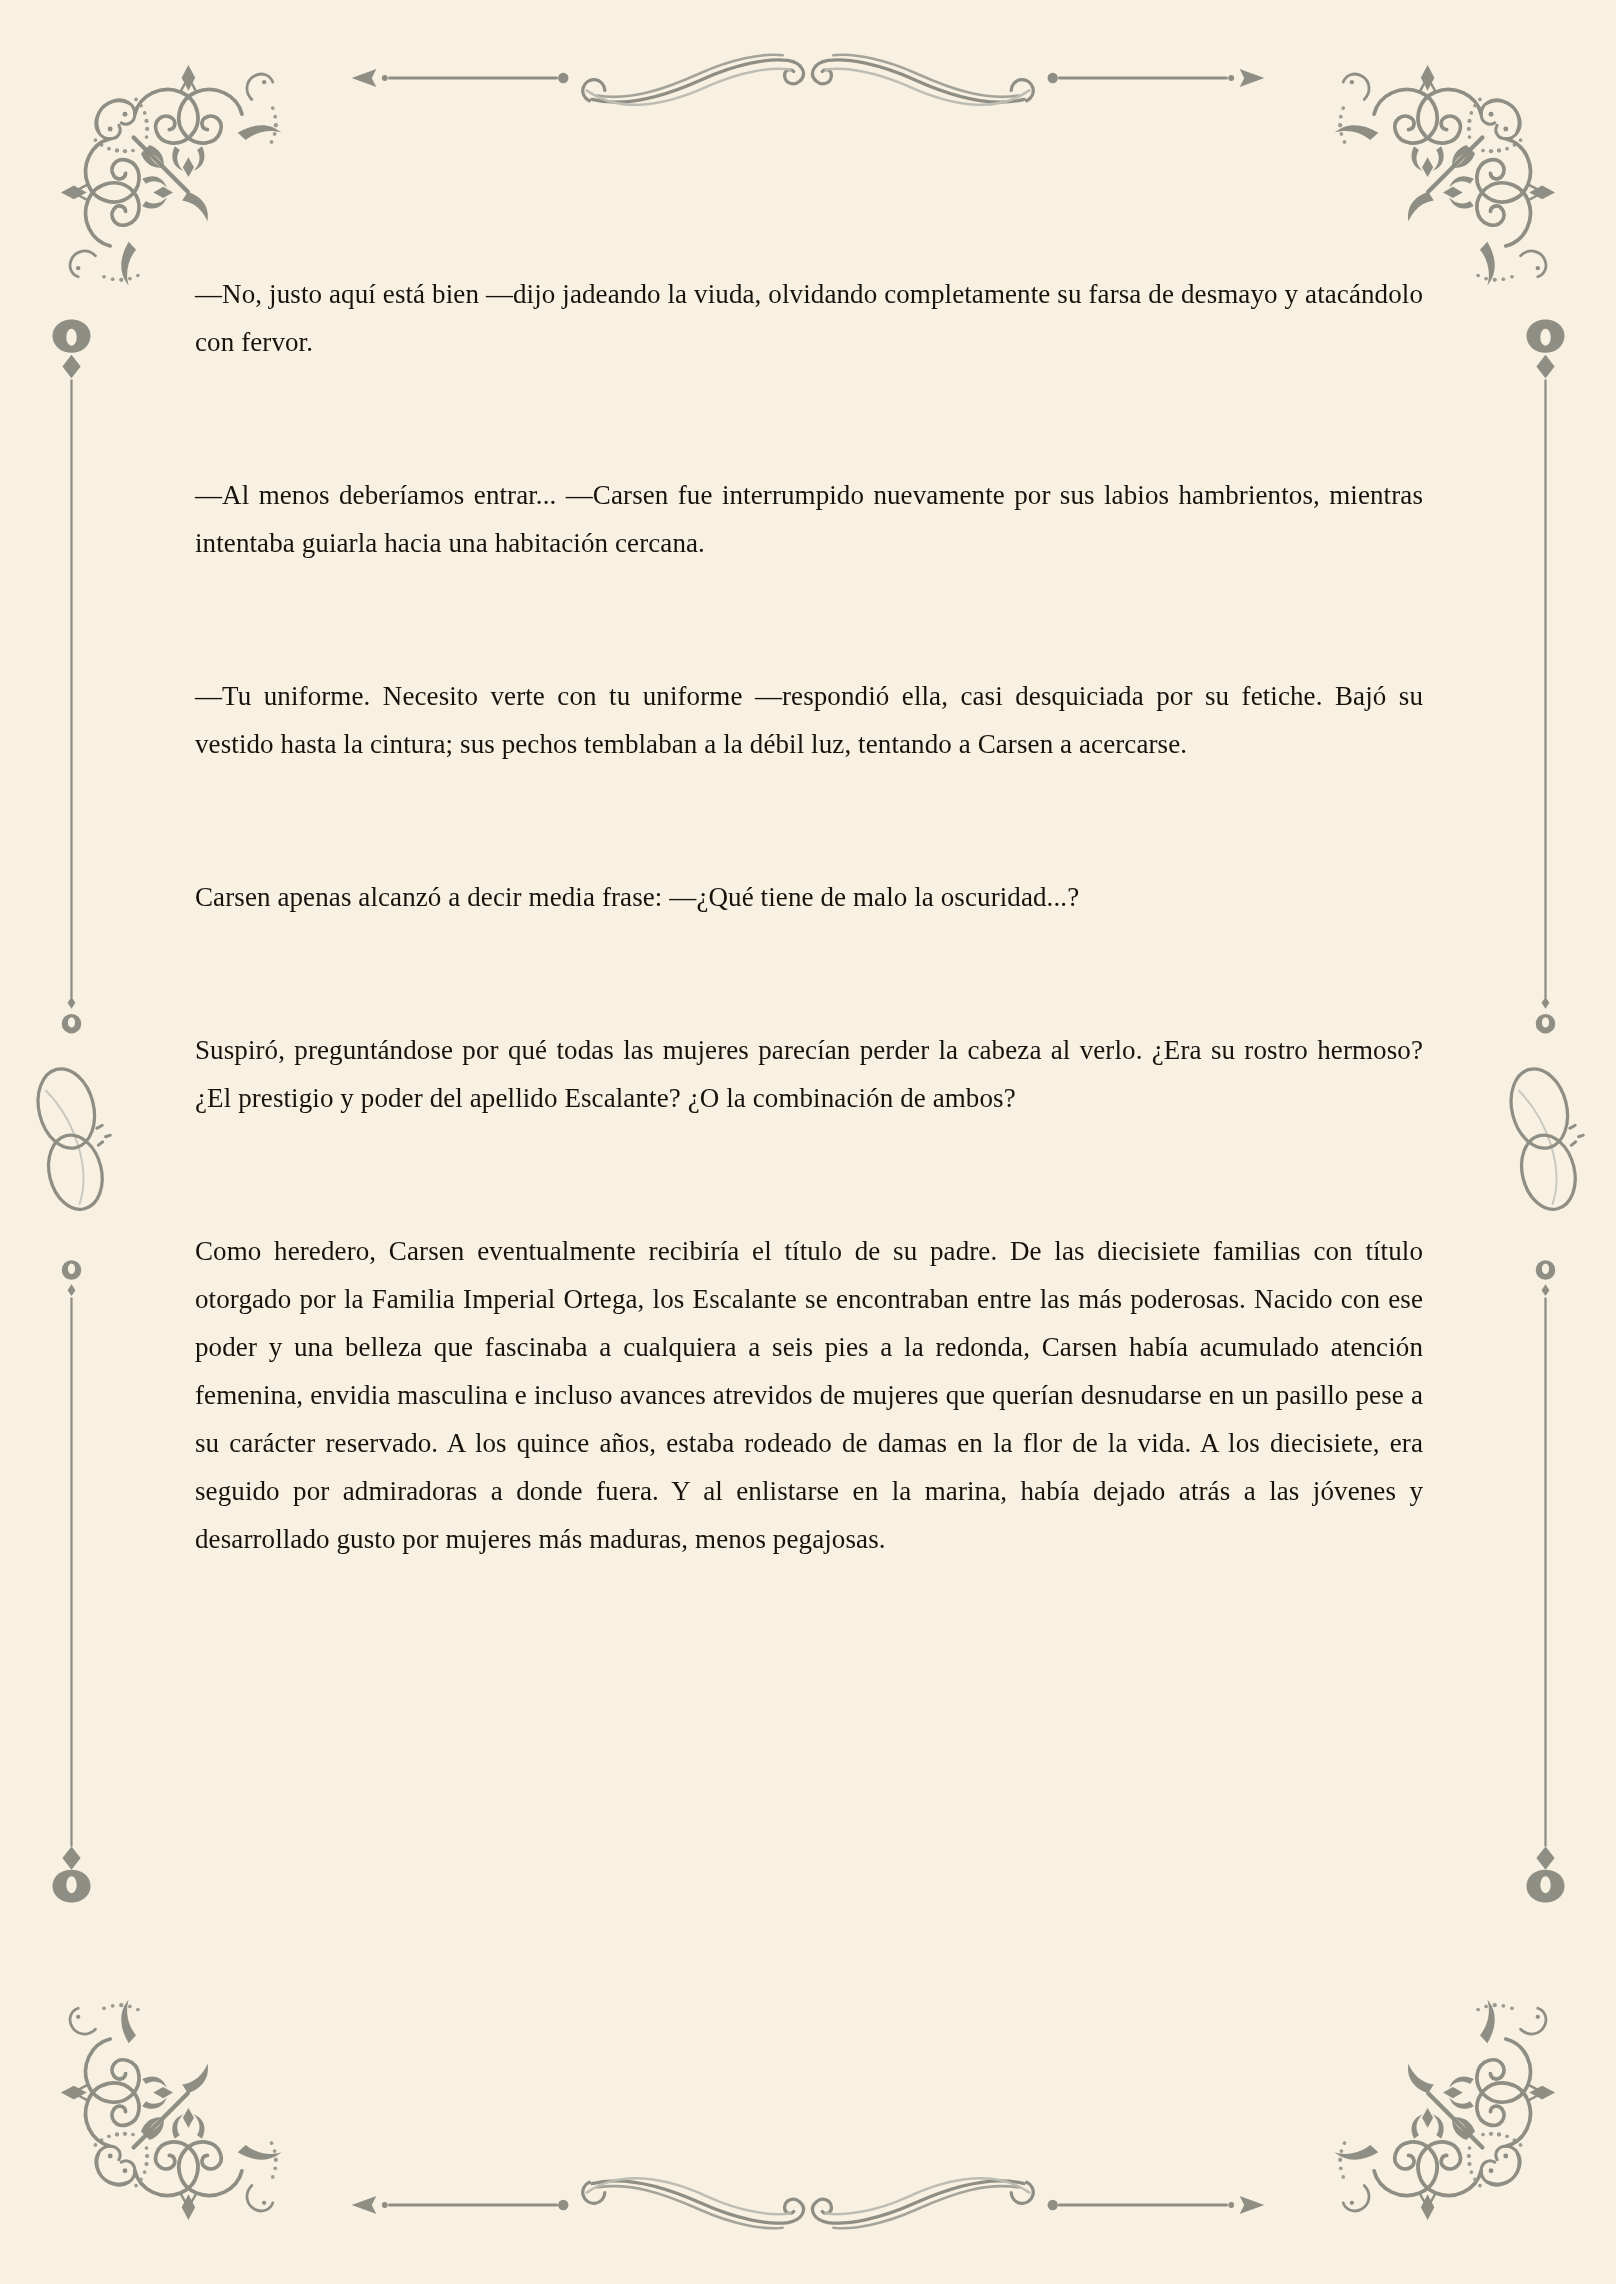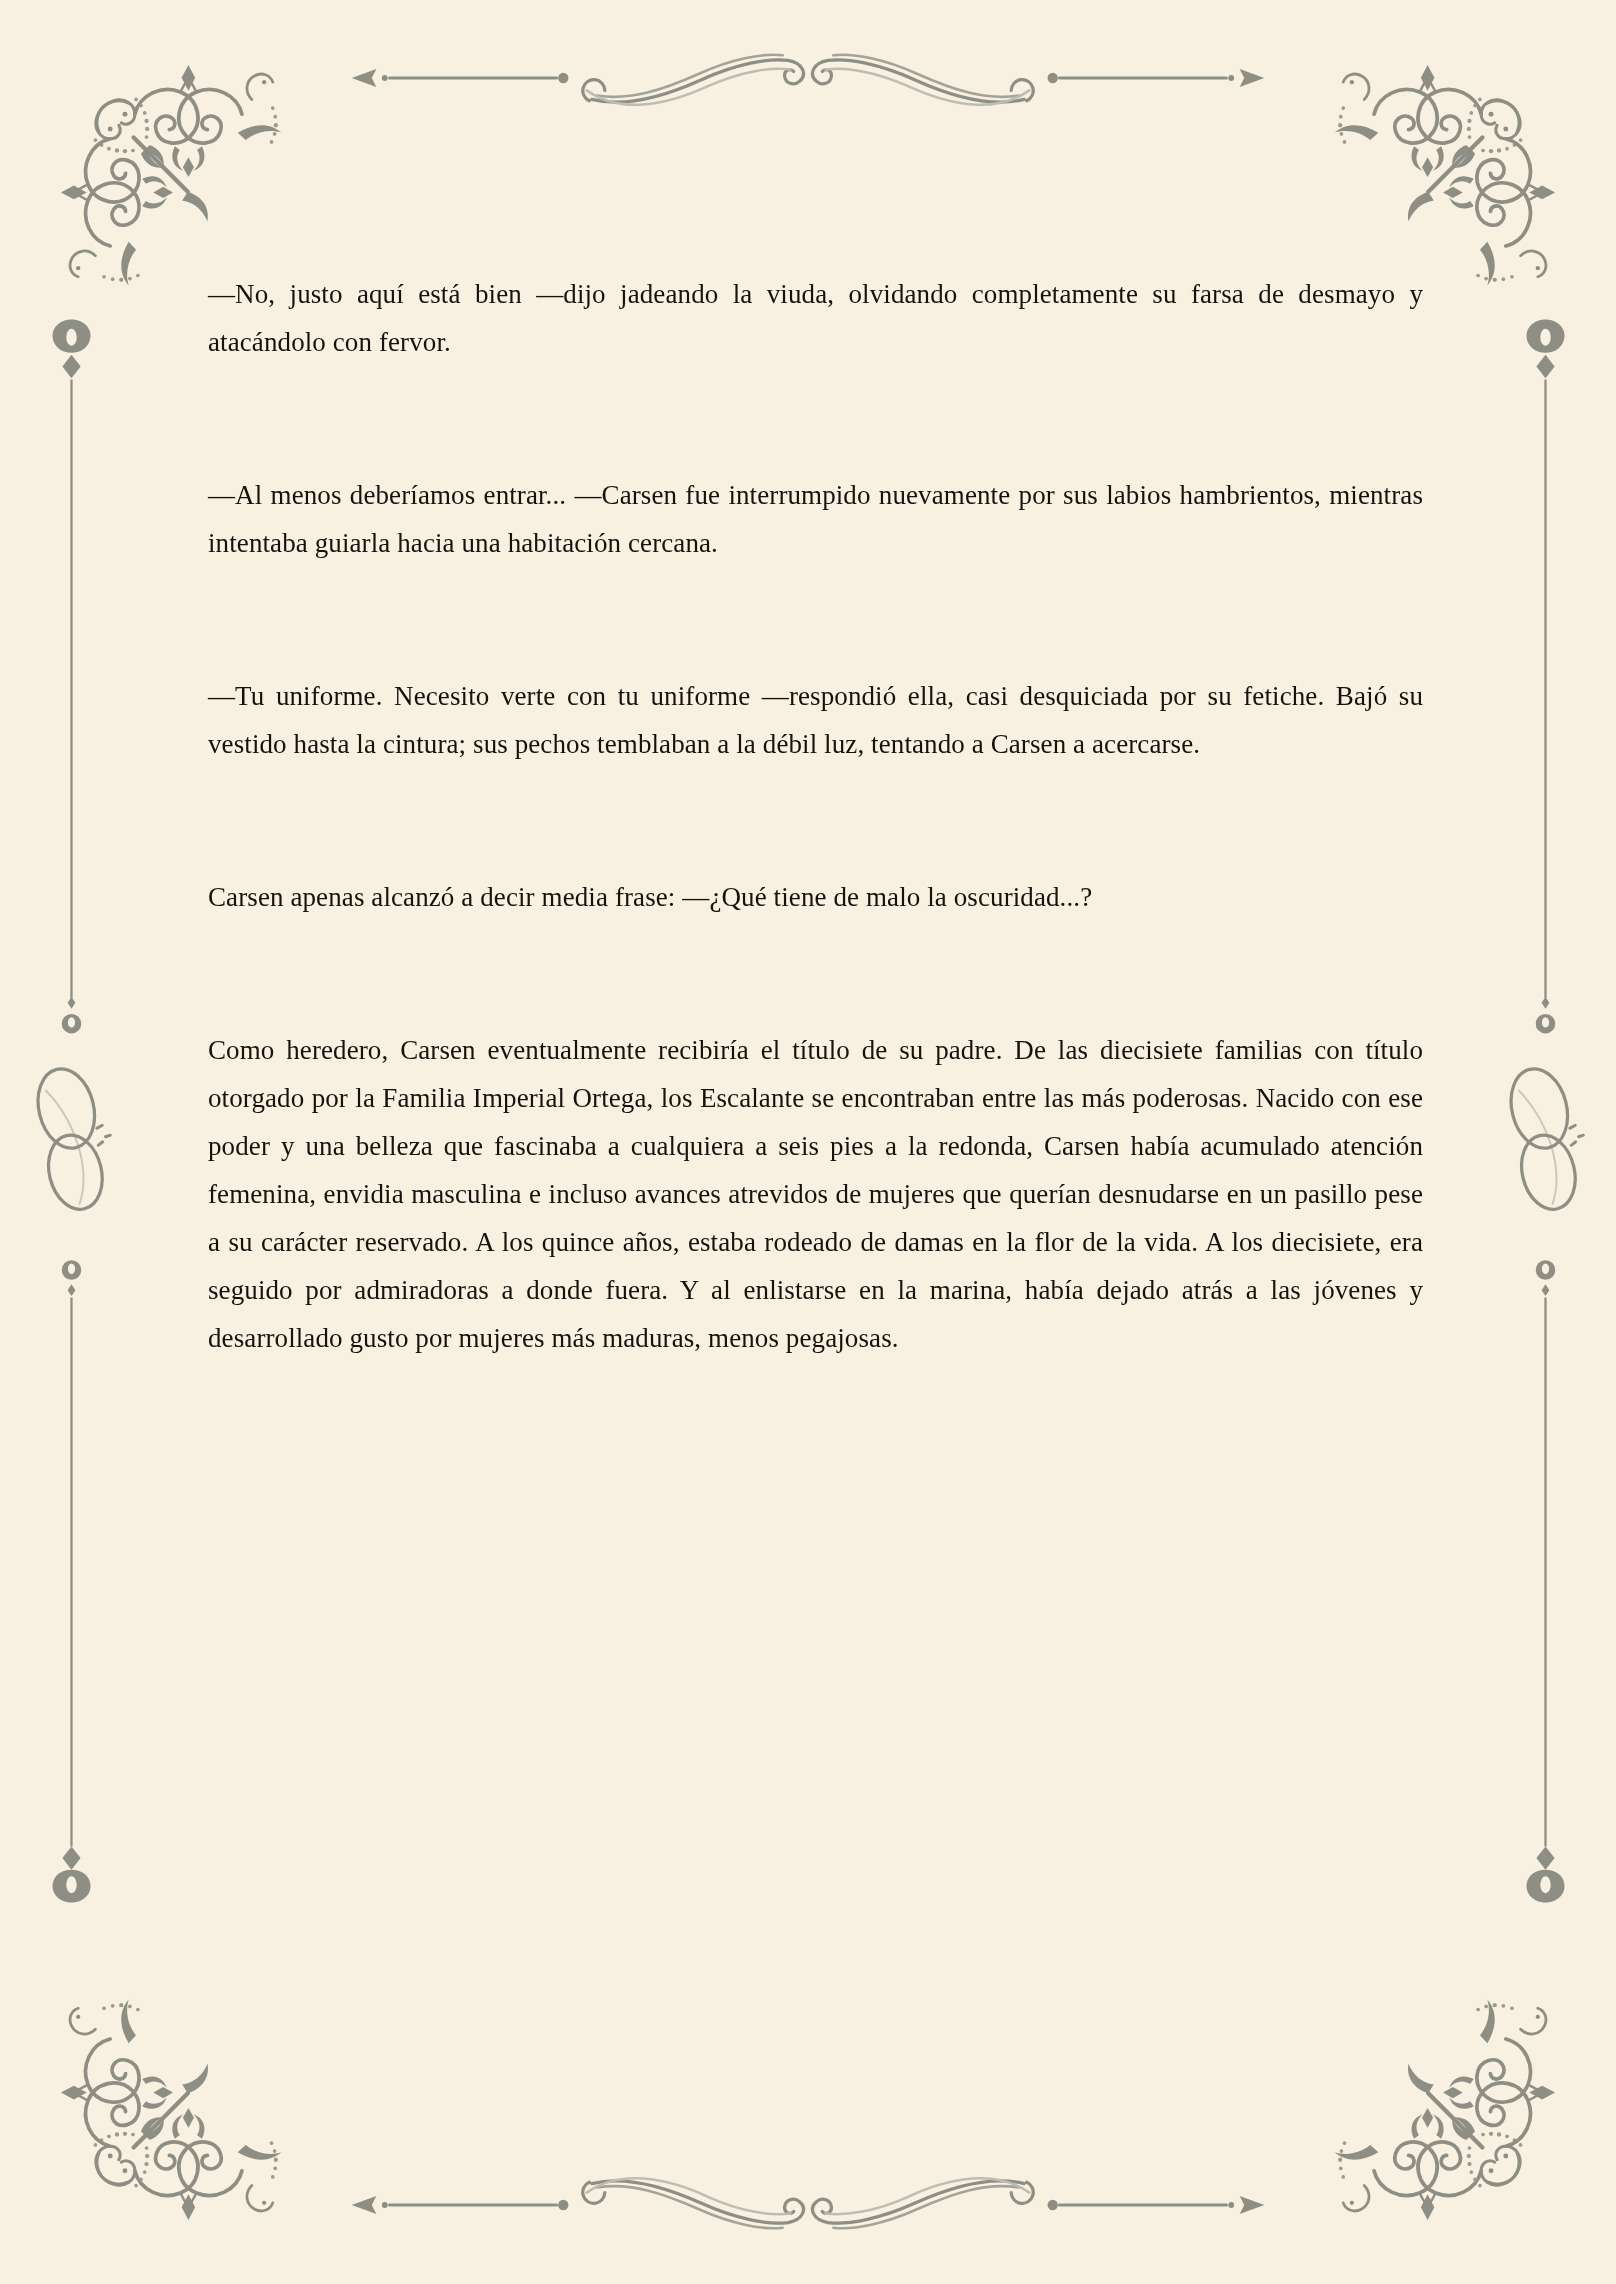--- a/index.html
+++ b/index.html
@@ -7,21 +7,21 @@
     width:1617px;height:2284px;position:relative;overflow:hidden;
     background:#f8f1e1;
     font-family:"Liberation Serif","DejaVu Serif",serif;
   }
   .abs{position:absolute;}
   .text-block{
     left:195px;top:270px;width:1228px;
     color:#16130f;
   }
   .text-block p{
-    font-size:27px;line-height:48px;margin:0 0 105px 13px;
+    font-size:27px;line-height:48px;margin:0 0 105px 0;
     text-align:justify;letter-spacing:0.1px;
   }
   .text-block p:last-child{margin-bottom:0;}
   .corner{width:234px;height:234px;}
   .corner-tr{transform:scaleX(-1);}
   .corner-bl{transform:scaleY(-1);}
   .corner-br{transform:scale(-1,-1);}
   .divider{width:918px;height:74px;}
   .divider-bottom{transform:scaleY(-1);}
   .rod-upper{width:59px;height:723px;}
@@ -158,15 +158,16 @@
   </svg>
 <svg class="abs rod-lower" style="left:1516px;top:1257px;" viewBox="0 0 90 995">
     <use href="#rod-lower-motif"></use>
   </svg>
 
 <div class="abs text-block">
   <p>—No, justo aquí está bien —dijo jadeando la viuda, olvidando completamente su farsa de desmayo y atacándolo con fervor.</p>
   <p>—Al menos deberíamos entrar... —Carsen fue interrumpido nuevamente por sus labios hambrientos, mientras intentaba guiarla hacia una habitación cercana.</p>
   <p>—Tu uniforme. Necesito verte con tu uniforme —respondió ella, casi desquiciada por su fetiche. Bajó su vestido hasta la cintura; sus pechos temblaban a la débil luz, tentando a Carsen a acercarse.</p>
   <p>Carsen apenas alcanzó a decir media frase: —¿Qué tiene de malo la oscuridad...?</p>
+  <p>Suspiró, preguntándose por qué todas las mujeres parecían perder la cabeza al verlo. ¿Era su rostro hermoso? ¿El prestigio y poder del apellido Escalante? ¿O la combinación de ambos?</p>
   <p>Como heredero, Carsen eventualmente recibiría el título de su padre. De las diecisiete familias con título otorgado por la Familia Imperial Ortega, los Escalante se encontraban entre las más poderosas. Nacido con ese poder y una belleza que fascinaba a cualquiera a seis pies a la redonda, Carsen había acumulado atención femenina, envidia masculina e incluso avances atrevidos de mujeres que querían desnudarse en un pasillo pese a su carácter reservado. A los quince años, estaba rodeado de damas en la flor de la vida. A los diecisiete, era seguido por admiradoras a donde fuera. Y al enlistarse en la marina, había dejado atrás a las jóvenes y desarrollado gusto por mujeres más maduras, menos pegajosas.</p>
 </div>
 
 
 </body></html>

